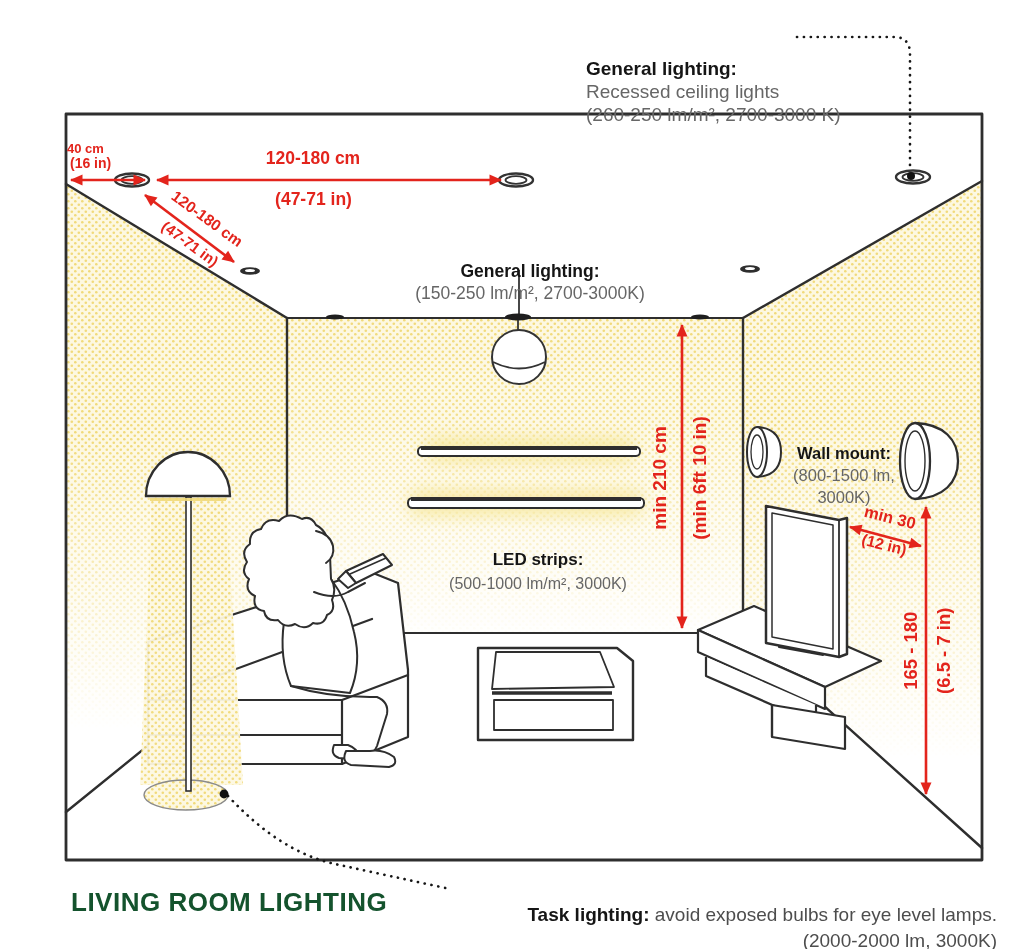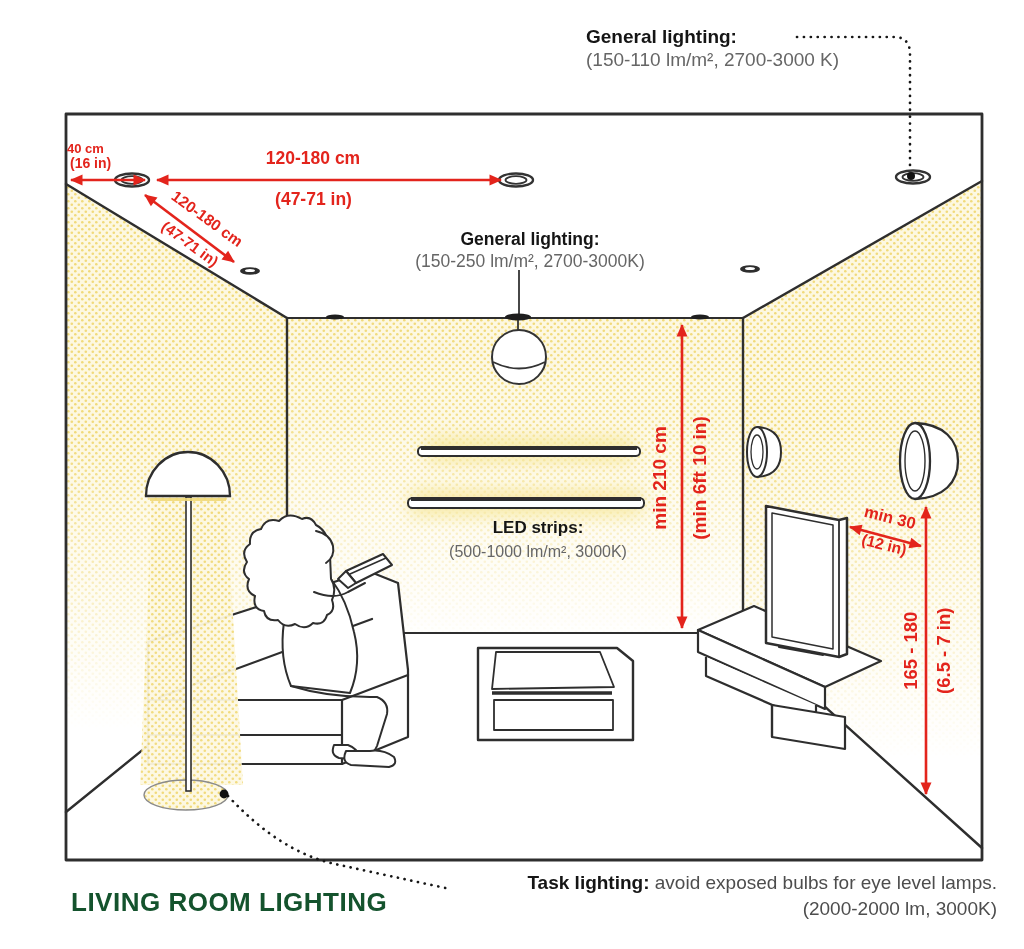--- a/index.html
+++ b/index.html
@@ -1,19 +1,19 @@
 <!DOCTYPE html>
 <html><head>
 <meta charset="utf-8">
 <style>
   html,body{margin:0;padding:0;background:#fff;}
   #stage{position:relative;width:1024px;height:949px;background:#fff;overflow:hidden;
          font-family:"Liberation Sans", sans-serif;}
   #scene{position:absolute;left:0;top:0;}
-  .lbl{position:absolute;color:#666;}
+  .lbl{position:absolute;color:#666;margin-top:32px;}
   .lbl .t{font-weight:700;color:#151515;}
   .ctr{text-align:center;}
   .red-label{position:absolute;color:#e3241c;font-weight:700;text-align:center;
              transform-origin:50% 50%;white-space:nowrap;line-height:1.05;}
   #lbl-general-top{left:586px;top:25px;font-size:19px;line-height:23px;}
   #lbl-general-center{left:399px;top:228px;width:262px;font-size:17.5px;line-height:22px;}
   #lbl-wallmount{left:773px;top:410px;width:142px;font-size:16.5px;line-height:22px;}
   #lbl-led{left:432px;top:516px;width:212px;font-size:16px;line-height:24px;}
   #lbl-task{left:457px;top:870px;font-size:19px;line-height:25.5px;color:#4d4d4d;width:540px;text-align:right;}
   #lbl-title{position:absolute;left:71px;top:887px;font-size:26px;font-weight:700;
@@ -212,28 +212,34 @@
   <g fill="none" stroke="#161616" stroke-width="2.7" stroke-dasharray="0.1 6.8" stroke-linecap="round">
     <path d="M797,37 L896,37 Q909,38 910,52 L910,168"></path>
     <path d="M228,796 Q280,852 335,864 Q390,876 450,889"></path>
   </g>
   <circle cx="911" cy="176" r="4" fill="#111"></circle>
   <circle cx="224" cy="794" r="4.4" fill="#111"></circle>
 </svg>
 
 <div class="lbl" id="lbl-general-top">
   <div class="t">General lighting:</div>
-  <div>(150-110 lm/m², 2700-3000 K)</div>
+  <div>Recessed ceiling lights</div>
+  <div>(260-250 lm/m², 2700-3000 K)</div>
 </div>
 
 <div class="lbl ctr" id="lbl-general-center">
   <div class="t">General lighting:</div>
   <div>(150-250 lm/m², 2700-3000K)</div>
 </div>
 
+<div class="lbl ctr" id="lbl-wallmount">
+  <div class="t">Wall mount:</div>
+  <div>(800-1500 lm,</div>
+  <div>3000K)</div>
+</div>
 
 <div class="lbl ctr" id="lbl-led">
   <div class="t" style="font-size:17px;">LED strips:</div>
   <div>(500-1000 lm/m², 3000K)</div>
 </div>
 
 <div class="lbl" id="lbl-task">
   <div><span class="t">Task lighting:</span><span> avoid exposed bulbs for eye level lamps.</span></div>
   <div>(2000-2000 lm, 3000K)</div>
 </div>

